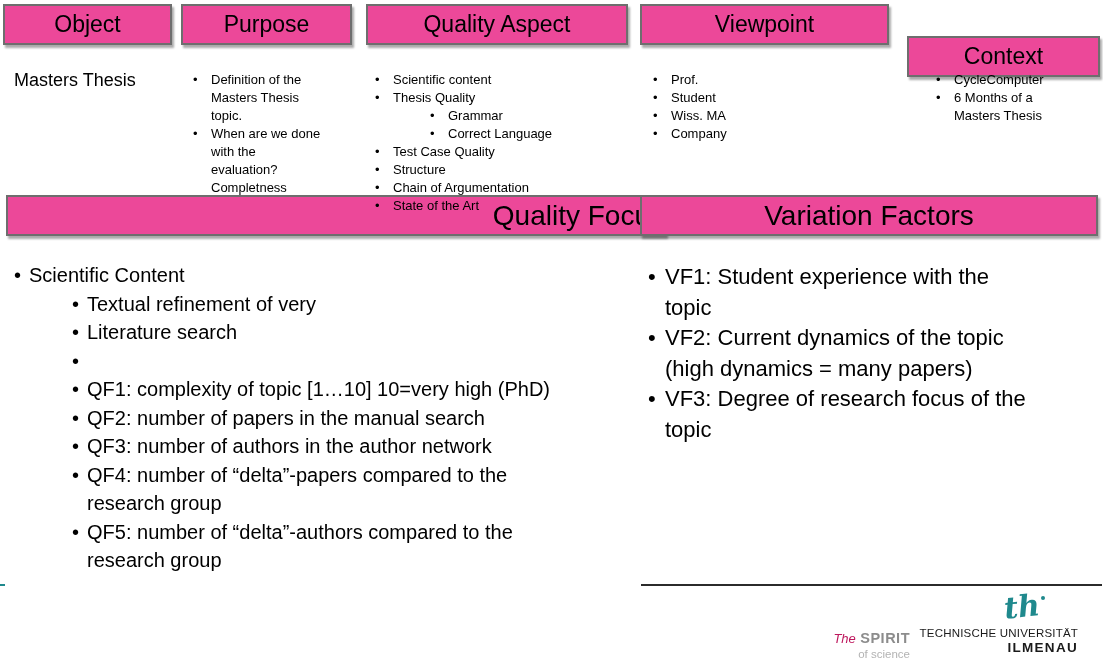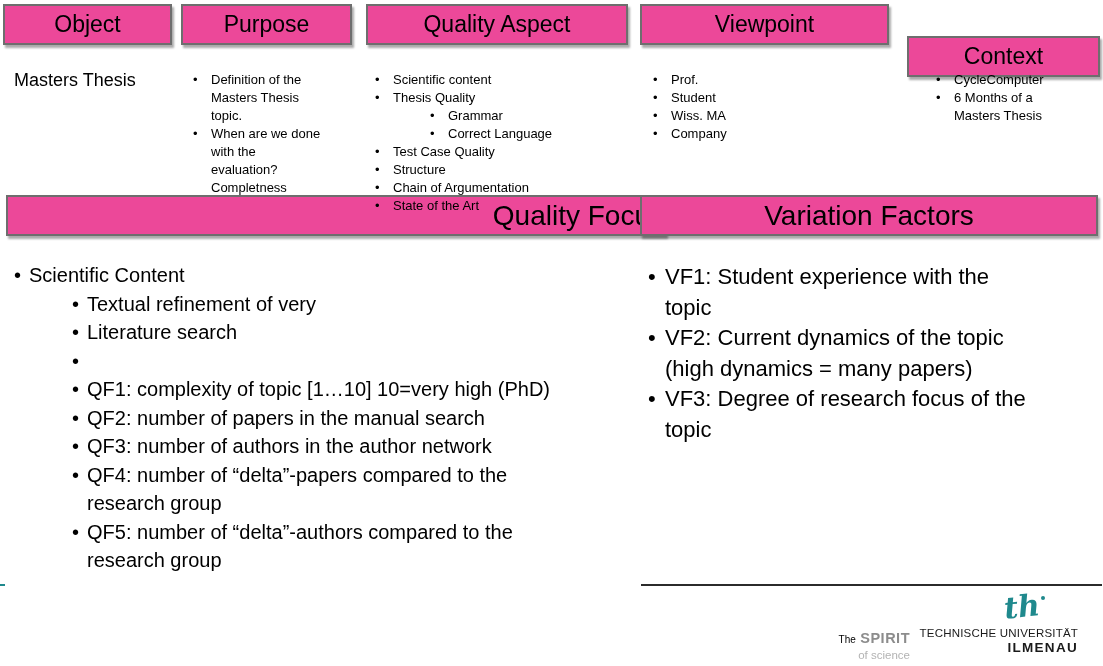--- a/index.html
+++ b/index.html
@@ -52,21 +52,21 @@
 
   .vf-list { left:648px; top:262px; width:400px; font-size:22px; line-height:30.5px; }
   .vf-list .bullet { flex:0 0 17px; }
   .vf-list .txt { max-width:372px; flex:0 1 auto; }
 
   
   .footer-rule { position:absolute; left:641px; top:584px; width:461px; height:2px; background:#2b2b2b; }
   .teal-tick   { position:absolute; left:0; top:584px; width:5px; height:2px; background:#1f898d; }
 
   .spirit { position:absolute; top:631px; right:193px; text-align:right; line-height:13px; }
-  .sp-the  { font-size:10px; color:#000000; }
+  .sp-the  { font-size:13px; color:#be185d;font-style:italic; }
   .sp-main { font-size:14.5px; font-weight:bold; color:#8c8c8c; letter-spacing:0.5px; }
   .sp-sub  { font-size:11.5px; color:#b3b3b3; margin-top:3px; }
 
   .uni { position:absolute; top:594px; right:25px; text-align:right; padding-top:33px; }
   .uni-glyph {
     position:absolute; right:38px; top:-2px;
     font-family:"DejaVu Serif", serif; font-style:italic; font-weight:bold;
     font-size:30px; line-height:1; color:#1f898d;
     transform:rotate(-6deg);
   }

